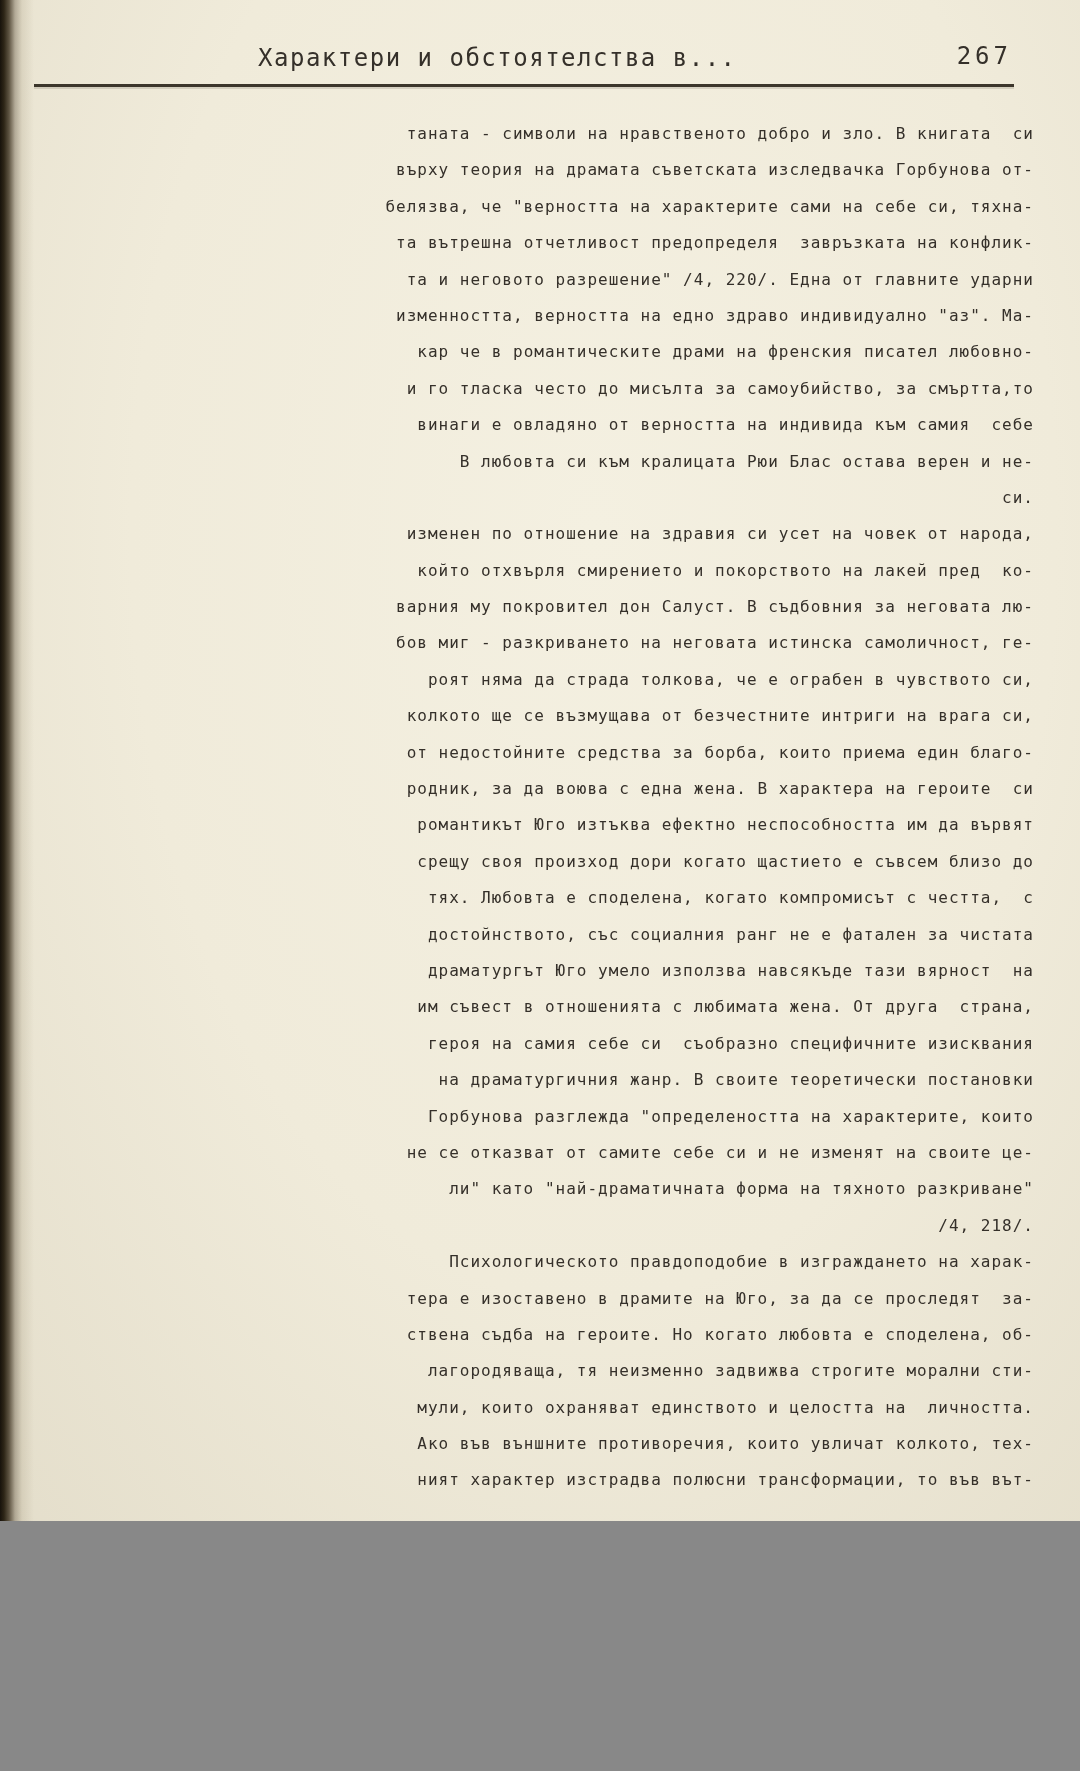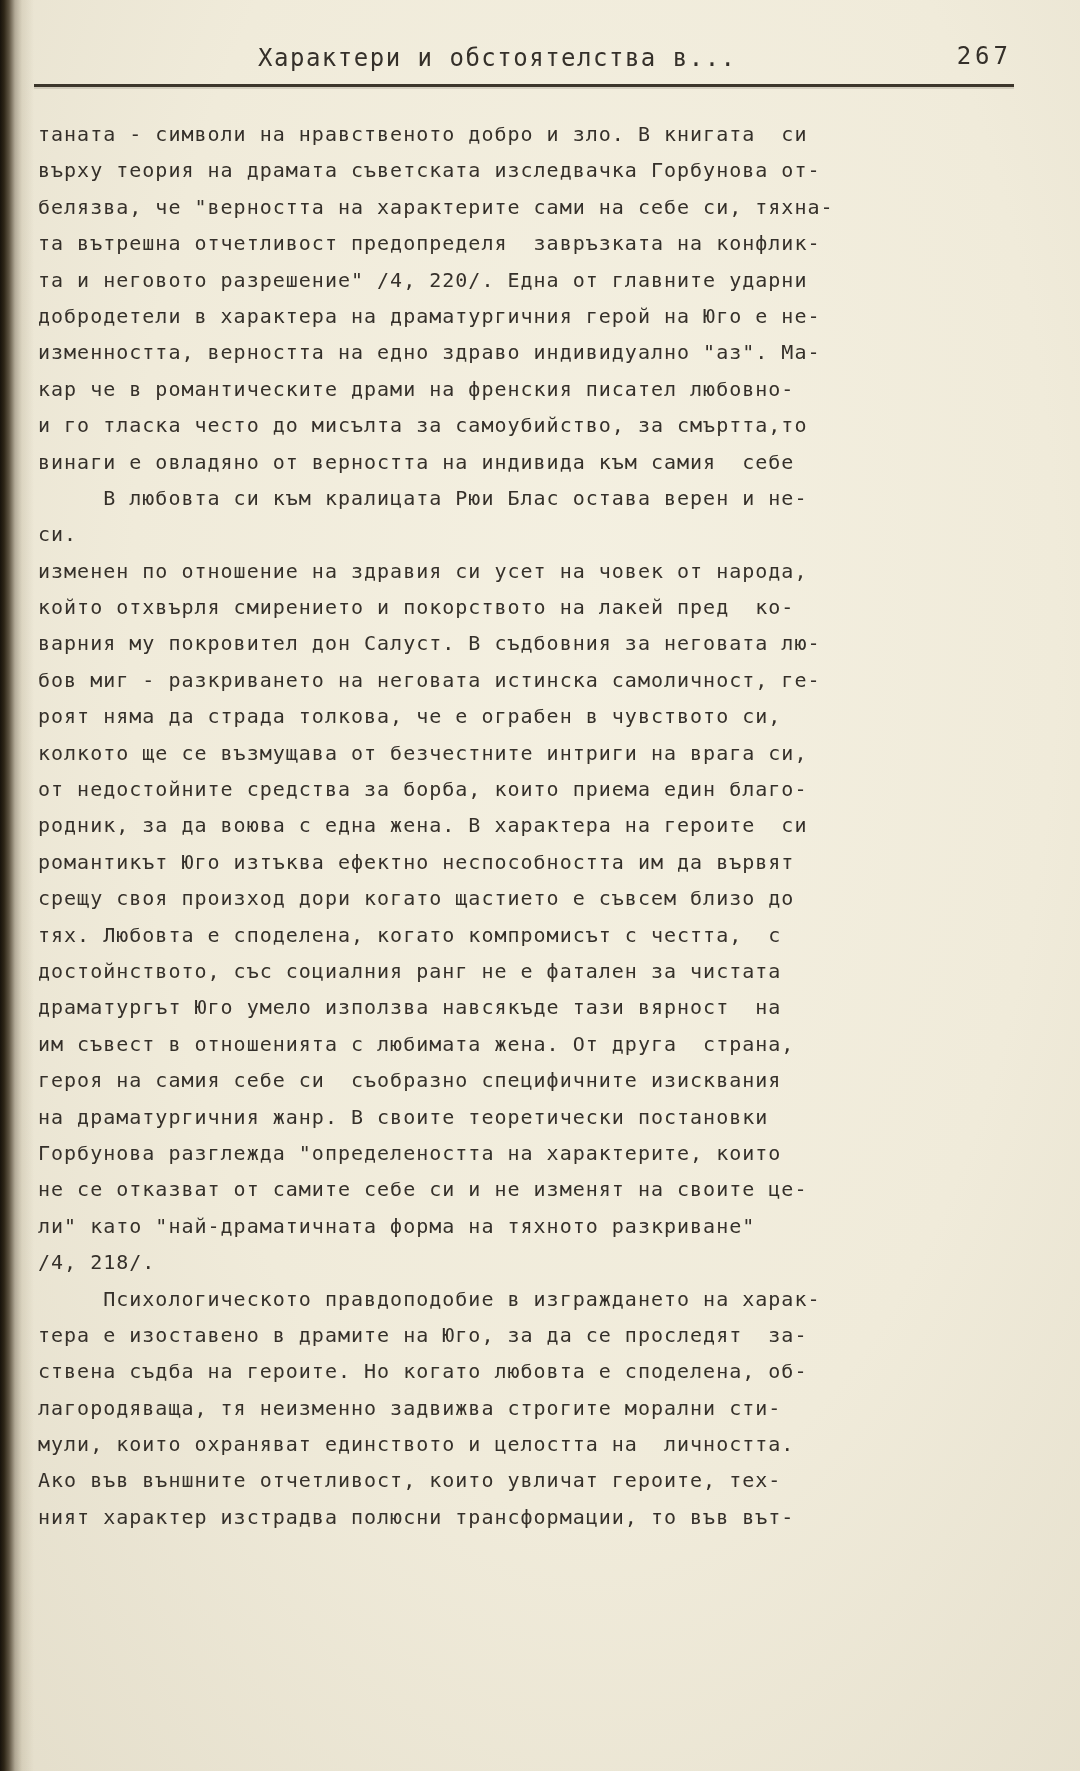--- a/index.html
+++ b/index.html
@@ -6,21 +6,21 @@
     --paper: #f0ebda;
     --paper_dark: #e4decb;
     --ink: #35302a;
     --rule: #3c362b;
     --spine: #17120b;
   }
   html, body { margin: 0; padding: 0; background: #888; }
   .page {
     position: relative;
     width: 1080px;
-    height: 1771px;
+    height: 1521px;
     margin: 0 auto;
     overflow: hidden;
     background: radial-gradient(ellipse at 55% 35%, #f4f0e1 0%, var(--paper) 55%, var(--paper_dark) 100%);
     font-family: "DejaVu Sans Mono", "Liberation Mono", monospace;
     color: var(--ink);
   }
   .spine {
     position: absolute;
     left: 0; top: 0; bottom: 0;
     width: 34px;
@@ -61,23 +61,24 @@
     right: 66px;
     height: 3px;
     background: var(--rule);
     box-shadow: 0 2px 0 rgba(60,54,43,0.15);
   }
   .body-text {
     position: absolute;
     top: 116px;
     left: 38px;
     right: 46px;
-    font-size: 20px;
+    font-size: 16px;
     line-height: 36.4px;
     letter-spacing: 1px;
+    text-align: right;
   }
   .line {
     white-space: pre;
     height: 36.4px;
   }
 </style>
 </head>
 <body>
 
 <div class="page">
@@ -88,21 +89,20 @@
     <span class="page-number">267</span>
   </div>
   <div class="rule"></div>
 
   <div class="body-text">
     <div class="line">таната - символи на нравственото добро и зло. В книгата  си</div>
     <div class="line">върху теория на драмата съветската изследвачка Горбунова от-</div>
     <div class="line">белязва, че "верността на характерите сами на себе си, тяхна-</div>
     <div class="line">та вътрешна отчетливост предопределя  завръзката на конфлик-</div>
     <div class="line">та и неговото разрешение" /4, 220/. Една от главните ударни</div>
-    <div class="line">добродетели в характера на драматургичния герой на Юго е не-</div>
     <div class="line">изменността, верността на едно здраво индивидуално "аз". Ма-</div>
     <div class="line">кар че в романтическите драми на френския писател любовно-</div>
     <div class="line">и го тласка често до мисълта за самоубийство, за смъртта,то</div>
     <div class="line">винаги е овладяно от верността на индивида към самия  себе</div>
     <div class="line">     В любовта си към кралицата Рюи Блас остава верен и не-</div>
     <div class="line">си.</div>
     <div class="line">изменен по отношение на здравия си усет на човек от народа,</div>
     <div class="line">който отхвърля смирението и покорството на лакей пред  ко-</div>
     <div class="line">варния му покровител дон Салуст. В съдбовния за неговата лю-</div>
     <div class="line">бов миг - разкриването на неговата истинска самоличност, ге-</div>
@@ -120,16 +120,16 @@
     <div class="line">на драматургичния жанр. В своите теоретически постановки</div>
     <div class="line">Горбунова разглежда "определеността на характерите, които</div>
     <div class="line">не се отказват от самите себе си и не изменят на своите це-</div>
     <div class="line">ли" като "най-драматичната форма на тяхното разкриване"</div>
     <div class="line">/4, 218/.</div>
     <div class="line">     Психологическото правдоподобие в изграждането на харак-</div>
     <div class="line">тера е изоставено в драмите на Юго, за да се проследят  за-</div>
     <div class="line">ствена съдба на героите. Но когато любовта е споделена, об-</div>
     <div class="line">лагородяваща, тя неизменно задвижва строгите морални сти-</div>
     <div class="line">мули, които охраняват единството и целостта на  личността.</div>
-    <div class="line">Ако във външните отчетливост, които увличат героите, тех-</div>
+    <div class="line">Ако във външните противоречия, които увличат колкото, тех-</div>
     <div class="line">ният характер изстрадва полюсни трансформации, то във вът-</div>
   </div>
 </div>
 
 </body></html>

